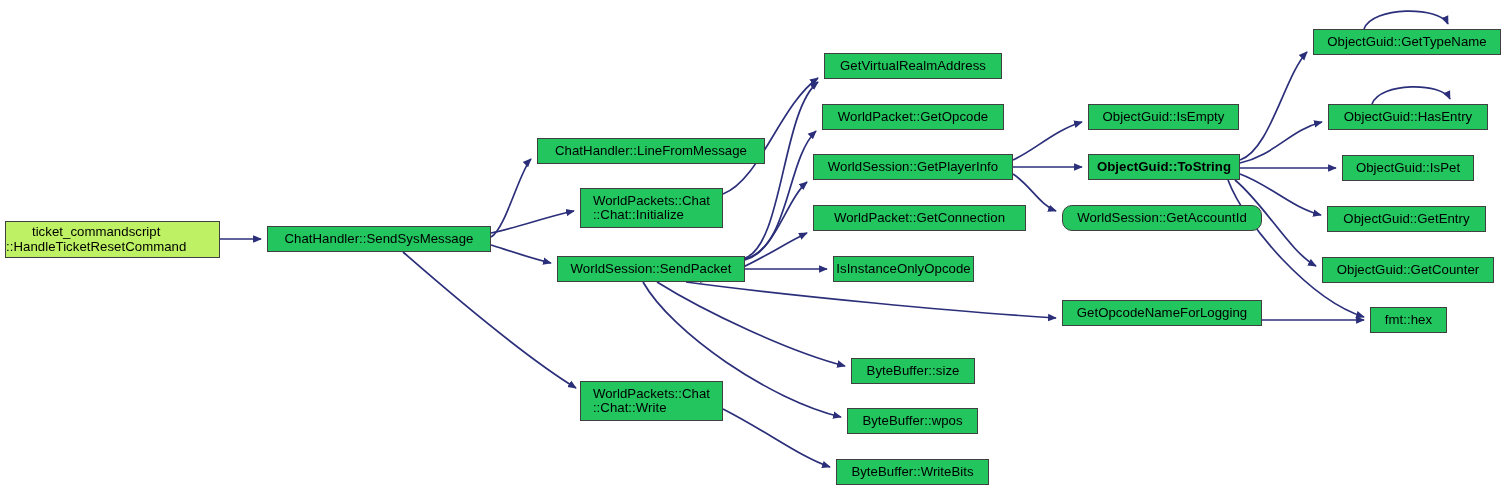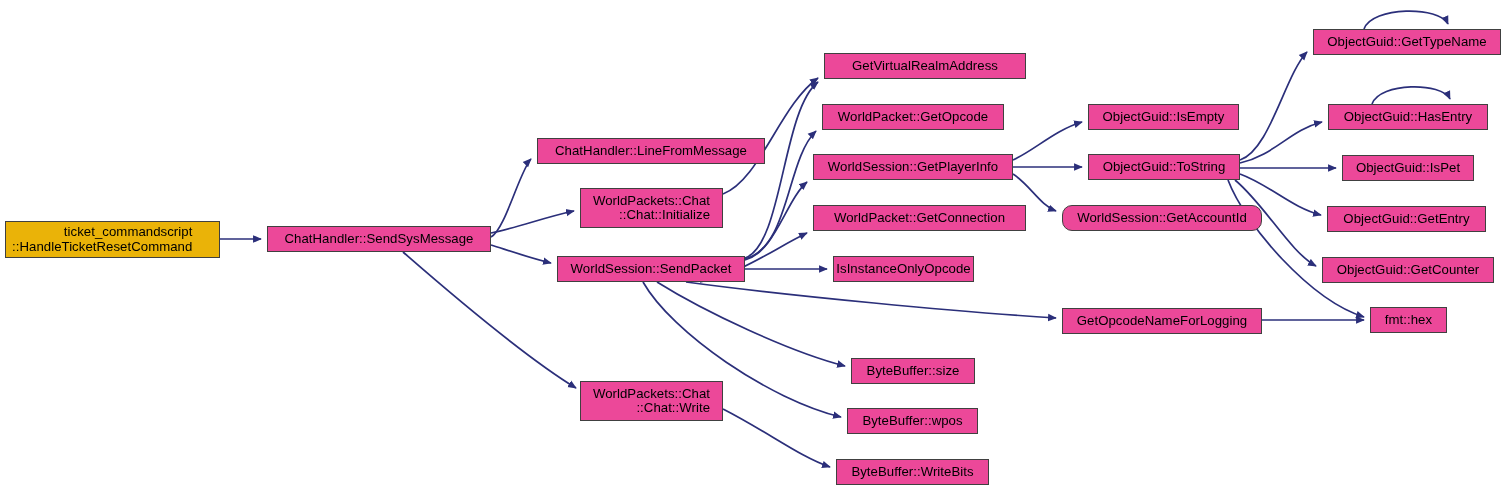--- a/index.html
+++ b/index.html
@@ -8,38 +8,37 @@
     width:1508px;height:491px;
     background:#ffffff;
     font-family:"Liberation Sans","DejaVu Sans",sans-serif;
     overflow:hidden;
   }
   #edges{position:absolute;left:0;top:0;width:1508px;height:491px;}
   .node{
     position:absolute;
     box-sizing:border-box;
     border:1px solid #404040;
-    background:#ec4899;
+    background:#22c55e;
     color:#000000;
     display:flex;
     align-items:center;
     justify-content:center;
-    text-align:right;
+    text-align:left;
     line-height:1.08;
     font-size:13.2px;
     letter-spacing:0.05px;
     white-space:pre;
     z-index:2;
   }
   .node.root{
-    background:#eab308;
+    background:#bef264;
     border:1px solid #404040;
     justify-content:flex-start;
-    text-align:right;
-    padding-left:6px;
+    text-align:center;
   }
 </style>
 </head>
 <body>
 
 <div id="canvas">
 
   <svg id="edges" viewBox="0 0 1508 491" xmlns="http://www.w3.org/2000/svg">
     <defs>
       <marker id="arrow" viewBox="0 0 10 10" refX="9" refY="5" markerWidth="5.2" markerHeight="5.2" orient="auto-start-reverse">
@@ -80,32 +79,32 @@
   <div id="node-layer">
       <div class="node root" style="left: 5px; top: 221px; width: 215px; height: 37px;">ticket_commandscript
 ::HandleTicketResetCommand</div>
       <div class="node" style="left: 267px; top: 226px; width: 224px; height: 26px;">ChatHandler::SendSysMessage</div>
       <div class="node" style="left: 537px; top: 138px; width: 228px; height: 26px;">ChatHandler::LineFromMessage</div>
       <div class="node" style="left: 580px; top: 188px; width: 143px; height: 40px;">WorldPackets::Chat
 ::Chat::Initialize</div>
       <div class="node" style="left: 557px; top: 256px; width: 188px; height: 26px;">WorldSession::SendPacket</div>
       <div class="node" style="left: 580px; top: 381px; width: 143px; height: 40px;">WorldPackets::Chat
 ::Chat::Write</div>
-      <div class="node" style="left: 824px; top: 53px; width: 202px; height: 26px;">GetVirtualRealmAddress</div>
+      <div class="node" style="left: 824px; top: 53px; width: 178px; height: 26px;">GetVirtualRealmAddress</div>
       <div class="node" style="left: 822px; top: 104px; width: 182px; height: 26px;">WorldPacket::GetOpcode</div>
       <div class="node" style="left: 813px; top: 154px; width: 200px; height: 26px;">WorldSession::GetPlayerInfo</div>
       <div class="node" style="left: 813px; top: 205px; width: 213px; height: 26px;">WorldPacket::GetConnection</div>
       <div class="node" style="left: 833px; top: 256px; width: 141px; height: 26px;">IsInstanceOnlyOpcode</div>
       <div class="node" style="left: 851px; top: 358px; width: 124px; height: 26px;">ByteBuffer::size</div>
       <div class="node" style="left: 847px; top: 408px; width: 131px; height: 26px;">ByteBuffer::wpos</div>
       <div class="node" style="left: 836px; top: 459px; width: 153px; height: 26px;">ByteBuffer::WriteBits</div>
       <div class="node" style="left: 1088px; top: 104px; width: 151px; height: 26px;">ObjectGuid::IsEmpty</div>
-      <div class="node" style="left: 1088px; top: 154px; width: 152px; height: 26px;">ObjectGuid::ToString</div>
+      <div class="node" style="left: 1088px; top: 154px; width: 152px; height: 26px; font-weight: bold;">ObjectGuid::ToString</div>
       <div class="node" style="left: 1062px; top: 205px; width: 200px; height: 26px; border-radius: 10px;">WorldSession::GetAccountId</div>
-      <div class="node" style="left: 1062px; top: 308px; width: 200px; height: 26px;">GetOpcodeNameForLogging</div>
+      <div class="node" style="left: 1062px; top: 300px; width: 200px; height: 26px;">GetOpcodeNameForLogging</div>
       <div class="node" style="left: 1313px; top: 29px; width: 188px; height: 26px;">ObjectGuid::GetTypeName</div>
       <div class="node" style="left: 1328px; top: 104px; width: 160px; height: 26px;">ObjectGuid::HasEntry</div>
       <div class="node" style="left: 1342px; top: 155px; width: 132px; height: 26px;">ObjectGuid::IsPet</div>
       <div class="node" style="left: 1327px; top: 206px; width: 159px; height: 26px;">ObjectGuid::GetEntry</div>
       <div class="node" style="left: 1322px; top: 257px; width: 172px; height: 26px;">ObjectGuid::GetCounter</div>
       <div class="node" style="left: 1370px; top: 307px; width: 77px; height: 26px;">fmt::hex</div>
     </div>
 
 </div>
 

